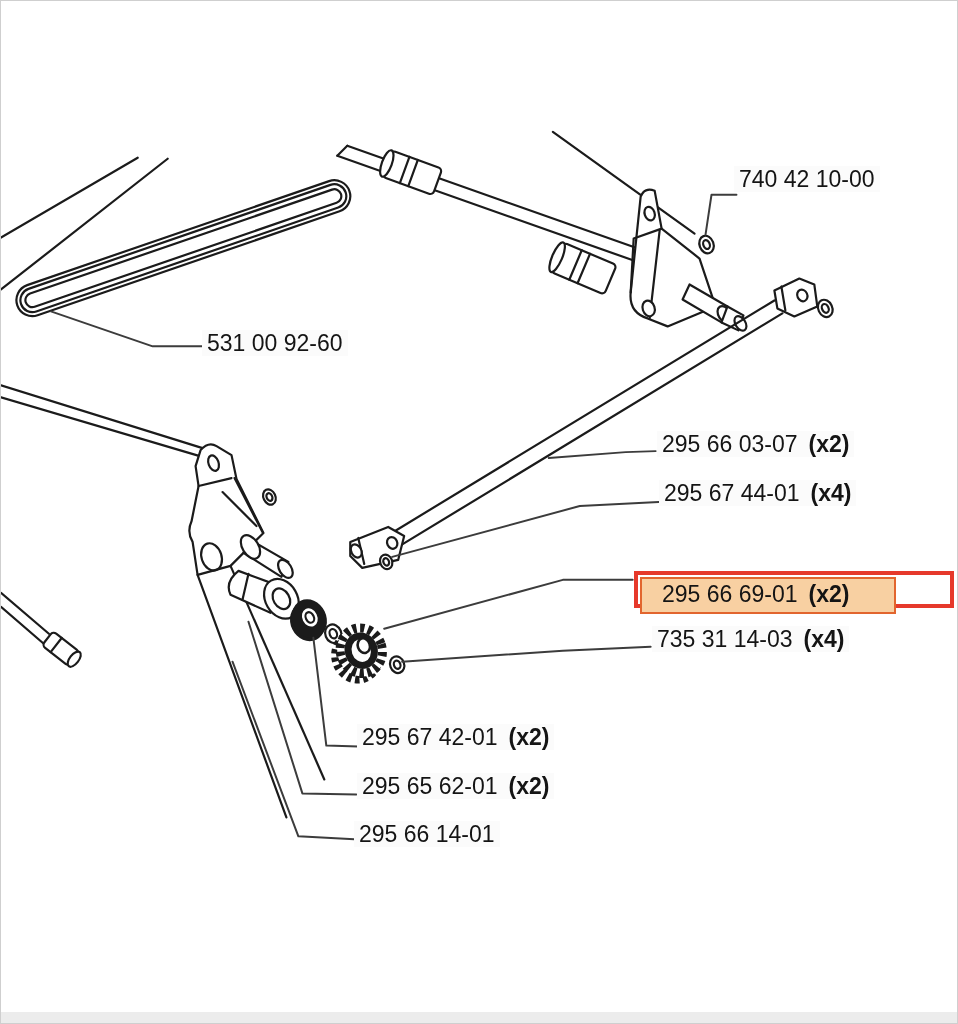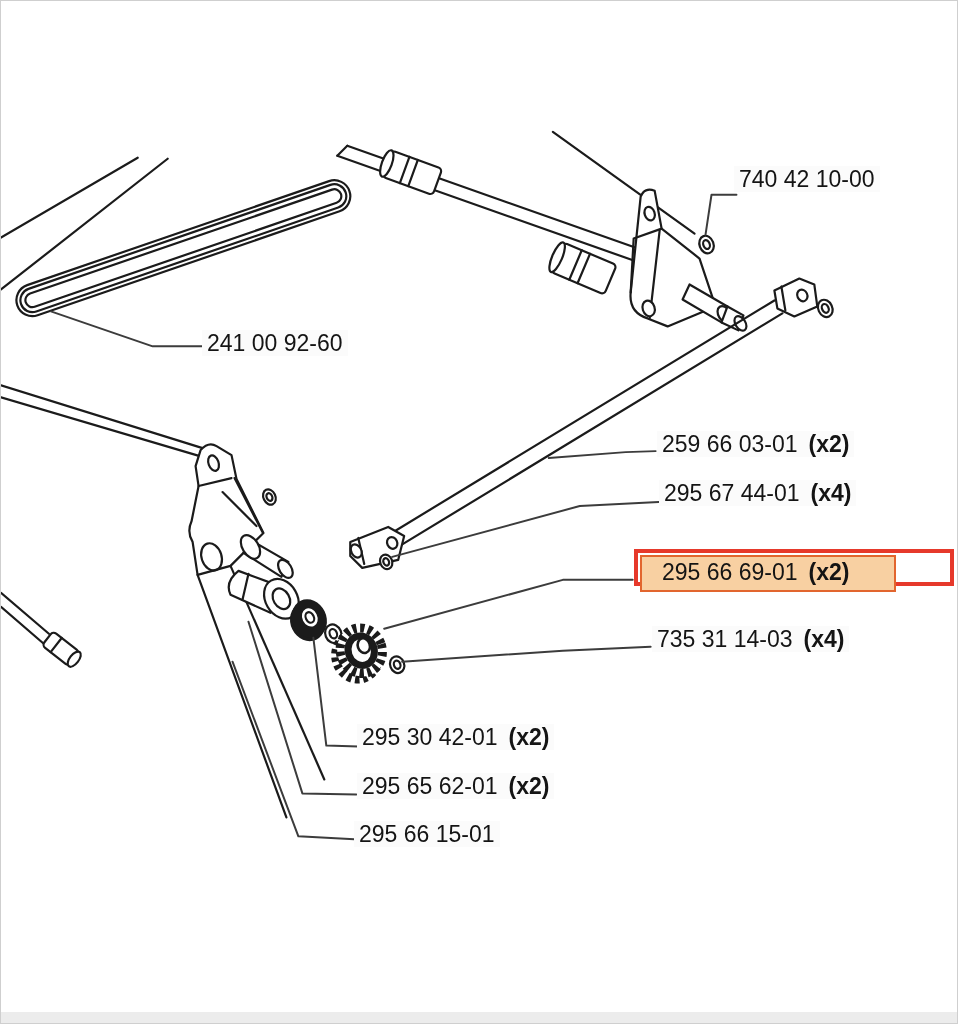--- a/index.html
+++ b/index.html
@@ -205,48 +205,48 @@
       <path class="ldr" d="M 356,795 L 302,794 L 248,622"></path>
       <path class="ldr" d="M 354,840 L 298,837 L 232,662"></path>
     </g>
   </svg>
 
   <div class="lbl" style="left:733px;top:165px">
     <span class="pn">740 42 10-00</span><span class="qty"></span>
   </div>
 
   <div class="lbl" style="left:201px;top:329px">
-    <span class="pn">241 00 92-60</span><span class="qty"></span>
+    <span class="pn">531 00 92-60</span><span class="qty"></span>
   </div>
 
   <div class="lbl" style="left:656px;top:430px">
-    <span class="pn">259 66 03-01</span><span class="qty">(x2)</span>
+    <span class="pn">295 66 03-07</span><span class="qty">(x2)</span>
   </div>
 
   <div class="lbl" style="left:658px;top:479px">
     <span class="pn">295 67 44-01</span><span class="qty">(x4)</span>
   </div>
 
-  <div class="hl-outer" style="left:633px;top:548px;width:320px;height:37px">
+  <div class="hl-outer" style="left:633px;top:570px;width:320px;height:37px">
     <div class="hl-inner"></div>
     <div class="lbl hl-text" style="left:24px;top:7px">
       <span class="pn">295 66 69-01</span><span class="qty">(x2)</span>
     </div>
   </div>
 
   <div class="lbl" style="left:651px;top:625px">
     <span class="pn">735 31 14-03</span><span class="qty">(x4)</span>
   </div>
 
   <div class="lbl" style="left:356px;top:723px">
-    <span class="pn">295 30 42-01</span><span class="qty">(x2)</span>
+    <span class="pn">295 67 42-01</span><span class="qty">(x2)</span>
   </div>
 
   <div class="lbl" style="left:356px;top:772px">
     <span class="pn">295 65 62-01</span><span class="qty">(x2)</span>
   </div>
 
   <div class="lbl" style="left:353px;top:820px">
-    <span class="pn">295 66 15-01</span><span class="qty"></span>
+    <span class="pn">295 66 14-01</span><span class="qty"></span>
   </div>
 
   <div id="bottom-strip"></div>
 </div>
 
 </body></html>

